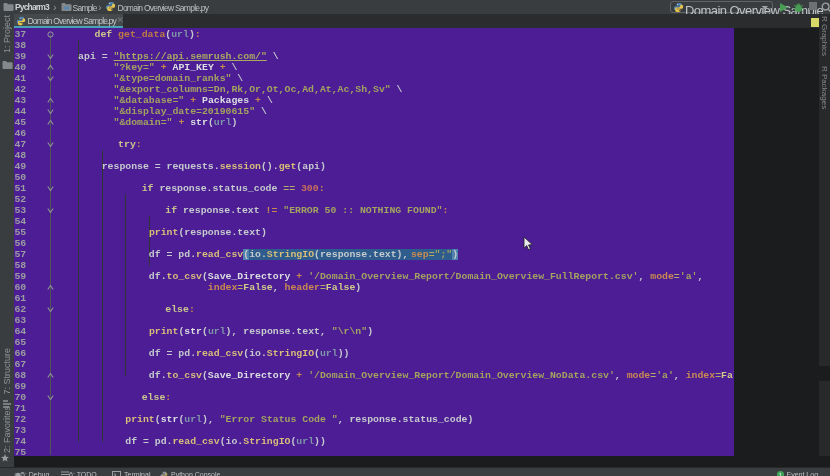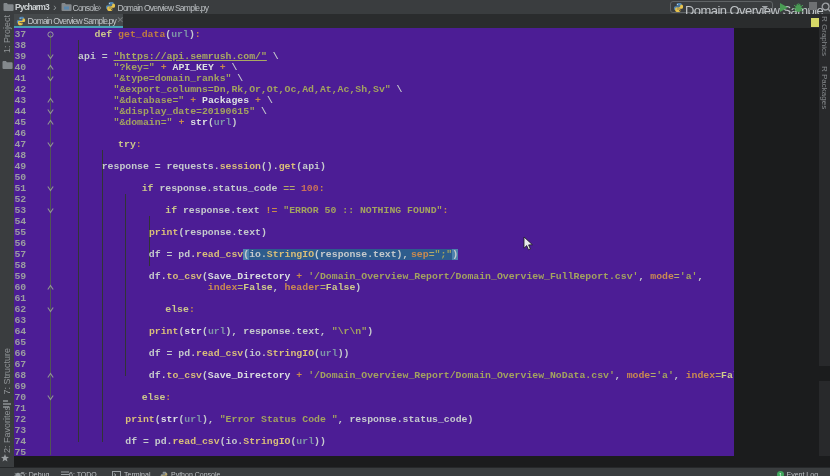--- a/index.html
+++ b/index.html
@@ -74,21 +74,21 @@
 </svg>
       </i>
   <span style="left:15px;font-weight:bold;font-size:8.5px;letter-spacing:-0.85px;top:2px;color:#cdd1d3">Pycharm3</span>
   <span style="left:53px;top:0.5px;font-size:11px"><i class="bsep">›</i></span>
   <i class="ic" style="position:absolute;left:60.5px;top:2px">
         <svg width="11" height="10" viewBox="0 0 11 10">
 <path d="M0.5 2 q0-1 1-1 h2.4 l1 1.3 H9.6 q1 0 1 1 V8 q0 1-1 1 H1.5 q-1 0-1-1 Z" fill="#83888c"></path>
 <rect x="3" y="4.5" width="5" height="3" fill="#5a87ad"></rect>
 </svg>
       </i>
-  <span style="left:72.5px">Console</span>
+  <span style="left:72.5px">Sample</span>
   <span style="left:98px;top:0.5px;font-size:11px"><i class="bsep">›</i></span>
   <i class="ic" style="position:absolute;left:105px;top:1px">
         <svg width="11" height="11" viewBox="0 0 12 12">
 <path d="M6 1 C3.8 1 4 2 4 2.6 V4 h4 v0.7 H2.6 C1.6 4.7 1 5.5 1 6.9 1 8.3 1.6 9 2.6 9 H4 V7.6 C4 6.6 4.8 6 5.8 6 H8.2 C9 6 9.6 5.4 9.6 4.6 V2.6 C9.6 1.6 8.5 1 8 1 Z" fill="#4f84b2"></path>
 <path d="M6 11 C8.2 11 8 10 8 9.4 V8 H4 v-0.7 H9.4 C10.4 7.3 11 6.5 11 5.1 11 3.7 10.4 3 9.4 3 H8 V4.4 C8 5.4 7.2 6 6.2 6 H3.8 C3 6 2.4 6.6 2.4 7.4 V9.4 C2.4 10.4 3.5 11 4 11 Z" fill="#e9c44c"></path>
 <circle cx="5" cy="2.6" r="0.55" fill="#dfe6ec"></circle>
           <circle cx="7" cy="9.4" r="0.55" fill="#3c4043"></circle>
 </svg>
       </i>
   <span style="left:117.5px">Domain Overview Sample.py</span>
@@ -261,21 +261,21 @@
           <i class="s">"&amp;type=domain_ranks"</i> \
           <i class="s">"&amp;export_columns=Dn,Rk,Or,Ot,Oc,Ad,At,Ac,Sh,Sv"</i> \
           <i class="s">"&amp;database="</i> <i class="o">+</i> <i class="g">Packages</i> <i class="o">+</i> \
           <i class="s">"&amp;display_date=20190615"</i> \
           <i class="s">"&amp;domain="</i> <i class="o">+</i> <i class="g">str</i>(<i class="p">url</i>)
 
     <i class="k">try</i><i class="o">:</i>
 
         response = requests.<i class="m">session</i>().<i class="m">get</i>(api)
 
-        <i class="k">if</i> response.status_code <i class="o2">==</i> <i class="n">100</i><i class="o">:</i>
+        <i class="k">if</i> response.status_code <i class="o2">==</i> <i class="n">300</i><i class="o">:</i>
 
             <i class="k">if</i> response.text <i class="o">!=</i> <i class="s">"ERROR 50 :: NOTHING FOUND"</i><i class="o">:</i>
 
                 <i class="m">print</i>(response.text)
 
                 df = pd.<i class="m">read_csv</i><i class="pb">(</i><i class="sel">io.<i class="m">StringIO</i>(response.text),<i style="display:inline-block;width:2.5px"></i><i class="e">sep</i><i class="o2">=</i><i class="s">";"</i></i><i class="pb">)</i>
 
                 df.<i class="m">to_csv</i>(<i class="g">Save_Directory</i> <i class="o">+</i> <i class="s">'/Domain_Overview_Report/Domain_Overview_FullReport.csv'</i>, <i class="e">mode</i><i class="o2">=</i><i class="s">'a'</i>,
                           <i class="e">index</i><i class="o2">=</i><i class="b">False</i>, <i class="e">header</i><i class="o2">=</i><i class="b">False</i>)
 

